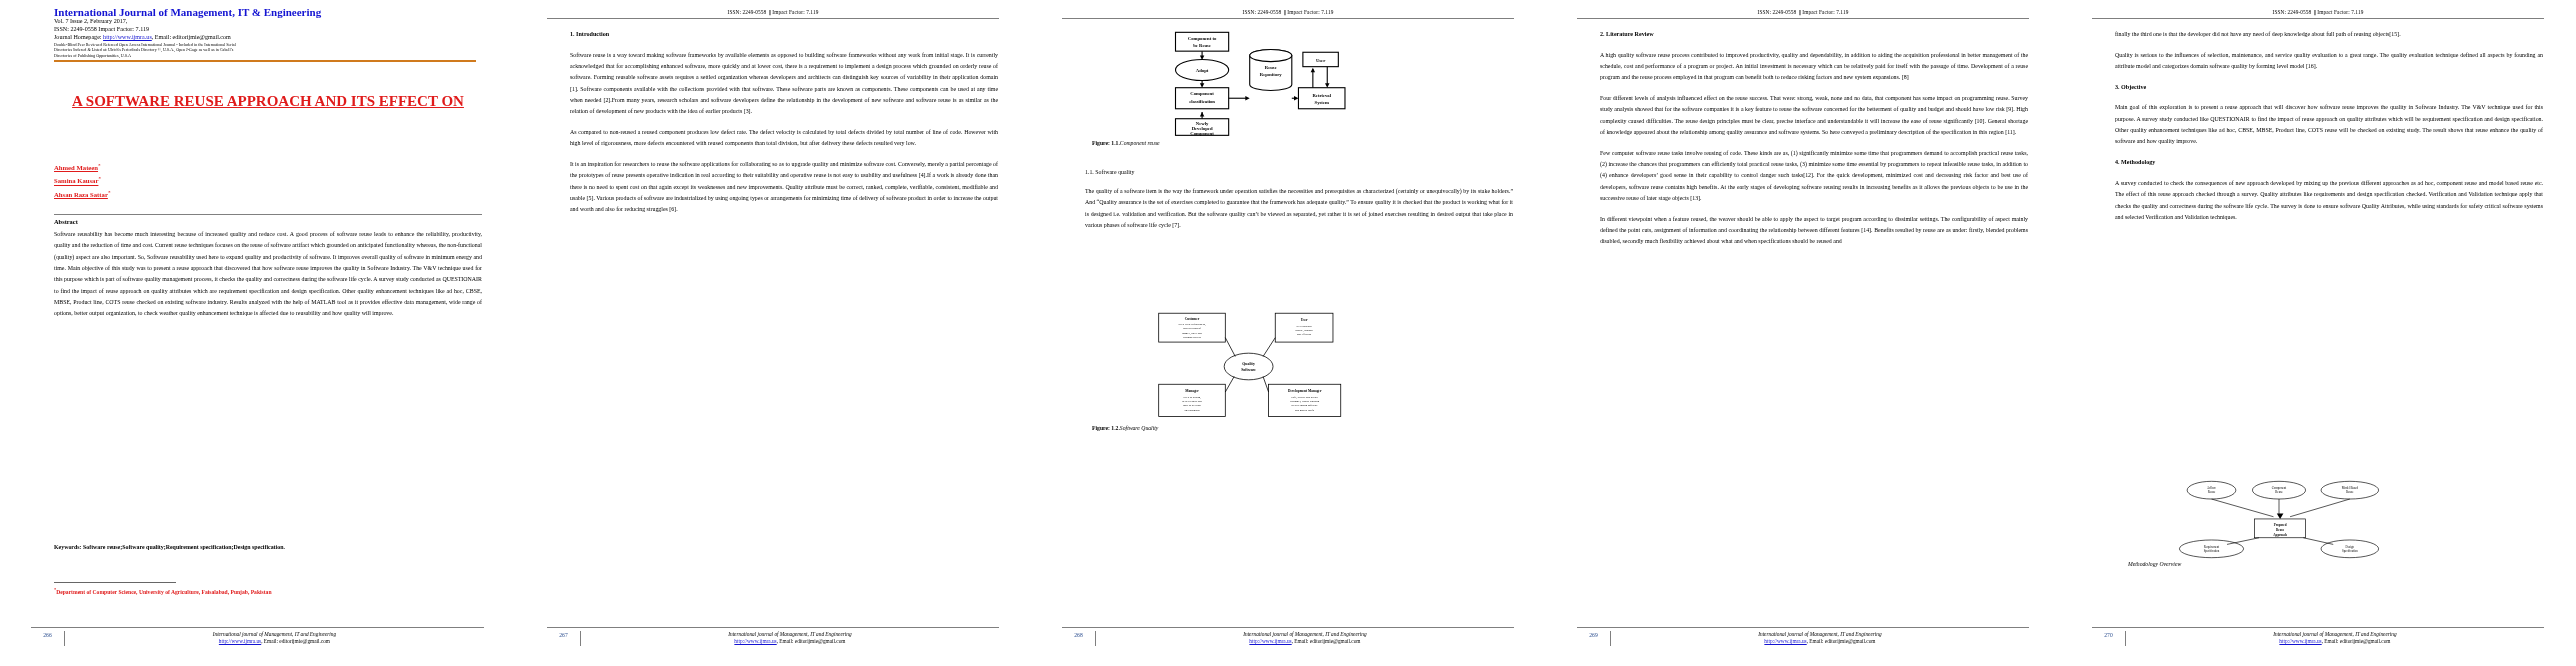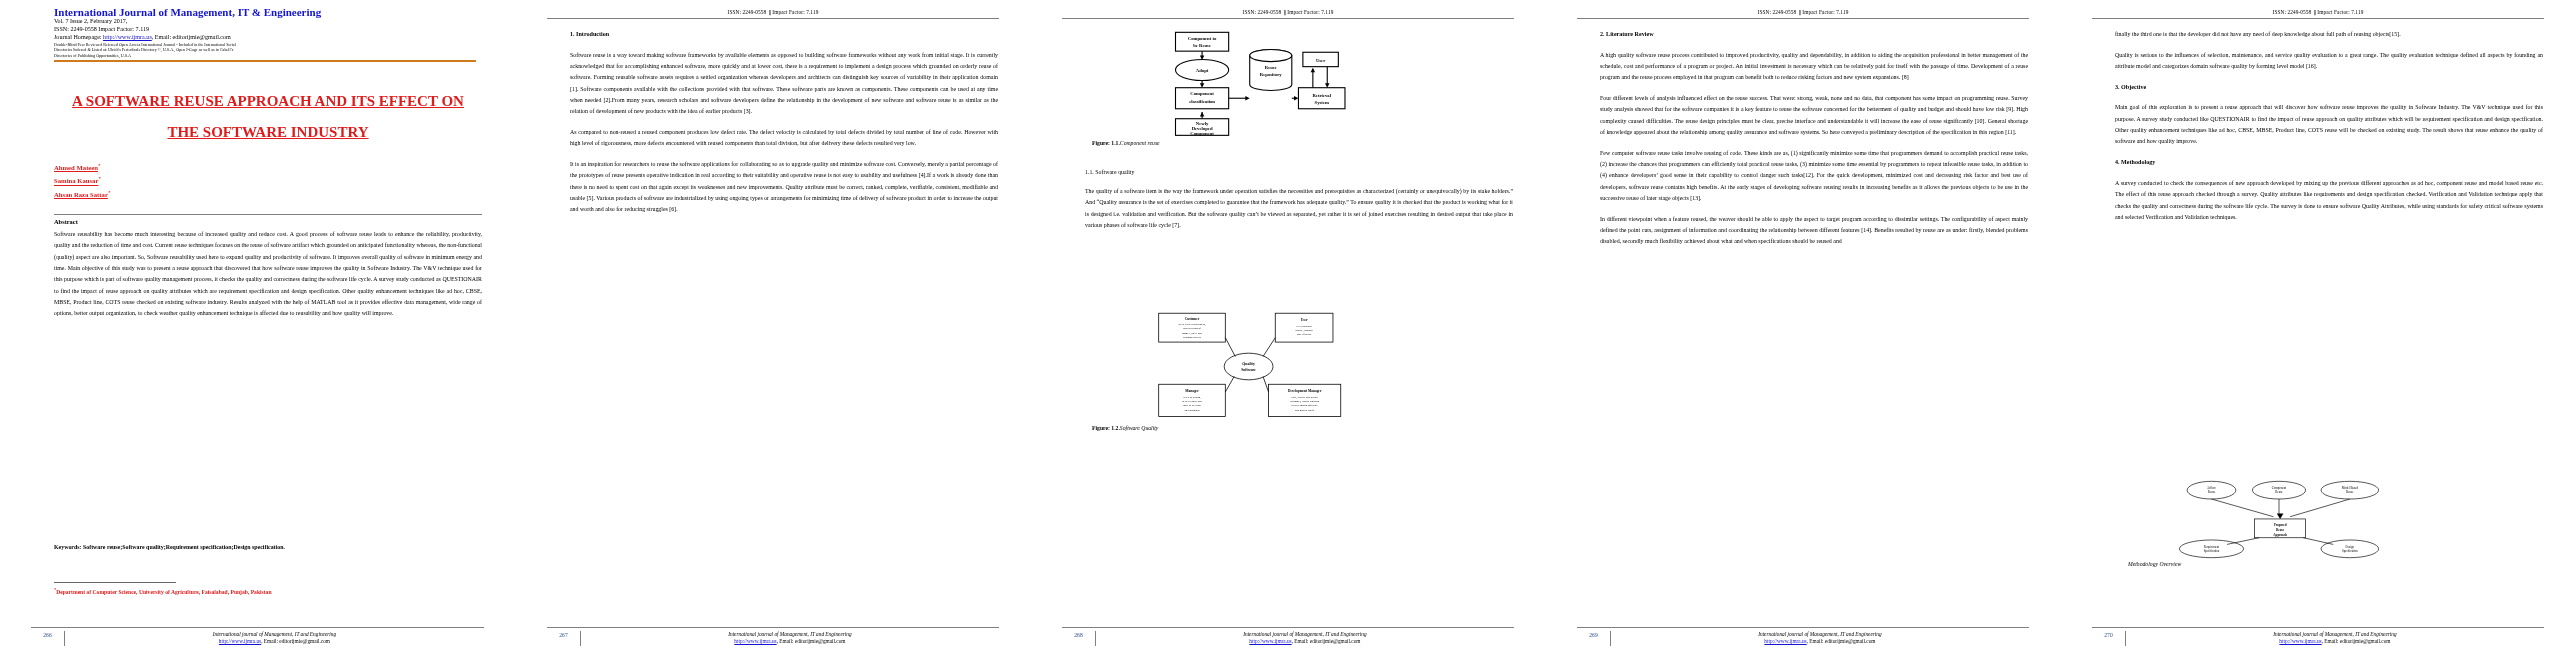--- a/index.html
+++ b/index.html
@@ -78,21 +78,20 @@
       <div class="mh-line">ISSN: 2249-0558 Impact Factor: 7.119</div>
       <div class="mh-line"><span>Journal Homepage: </span><span class="lnk">http://www.ijmra.us</span><span>, Email: editorijmie@gmail.com</span></div>
       <div class="mh-small">Double-Blind Peer Reviewed Refereed Open Access International Journal - Included in the International Serial</div>
       <div class="mh-small">Directories Indexed &amp; Listed at: Ulrich's Periodicals Directory ©, U.S.A., Open J-Gage as well as in Cabell’s</div>
       <div class="mh-small">Directories of Publishing Opportunities, U.S.A</div>
       <div class="mh-rule"></div>
     </div>
 
     <div class="art-title">
       <div><span>A SOFTWARE REUSE APPROACH AND ITS EFFECT ON</span></div>
-      <div><span>THE SOFTWARE INDUSTRY</span></div>
     </div>
 
     <div class="authors">
       <div class="author"><span class="nm">Ahmed Mateen</span><sup>*</sup></div>
       <div class="author"><span class="nm">Samina Kausar</span><sup>*</sup></div>
       <div class="author"><span class="nm">Ahsan Raza Sattar</span><sup>*</sup></div>
     </div>
 
     <div class="abs-rule"></div>
     <div class="abs-head">Abstract</div>

